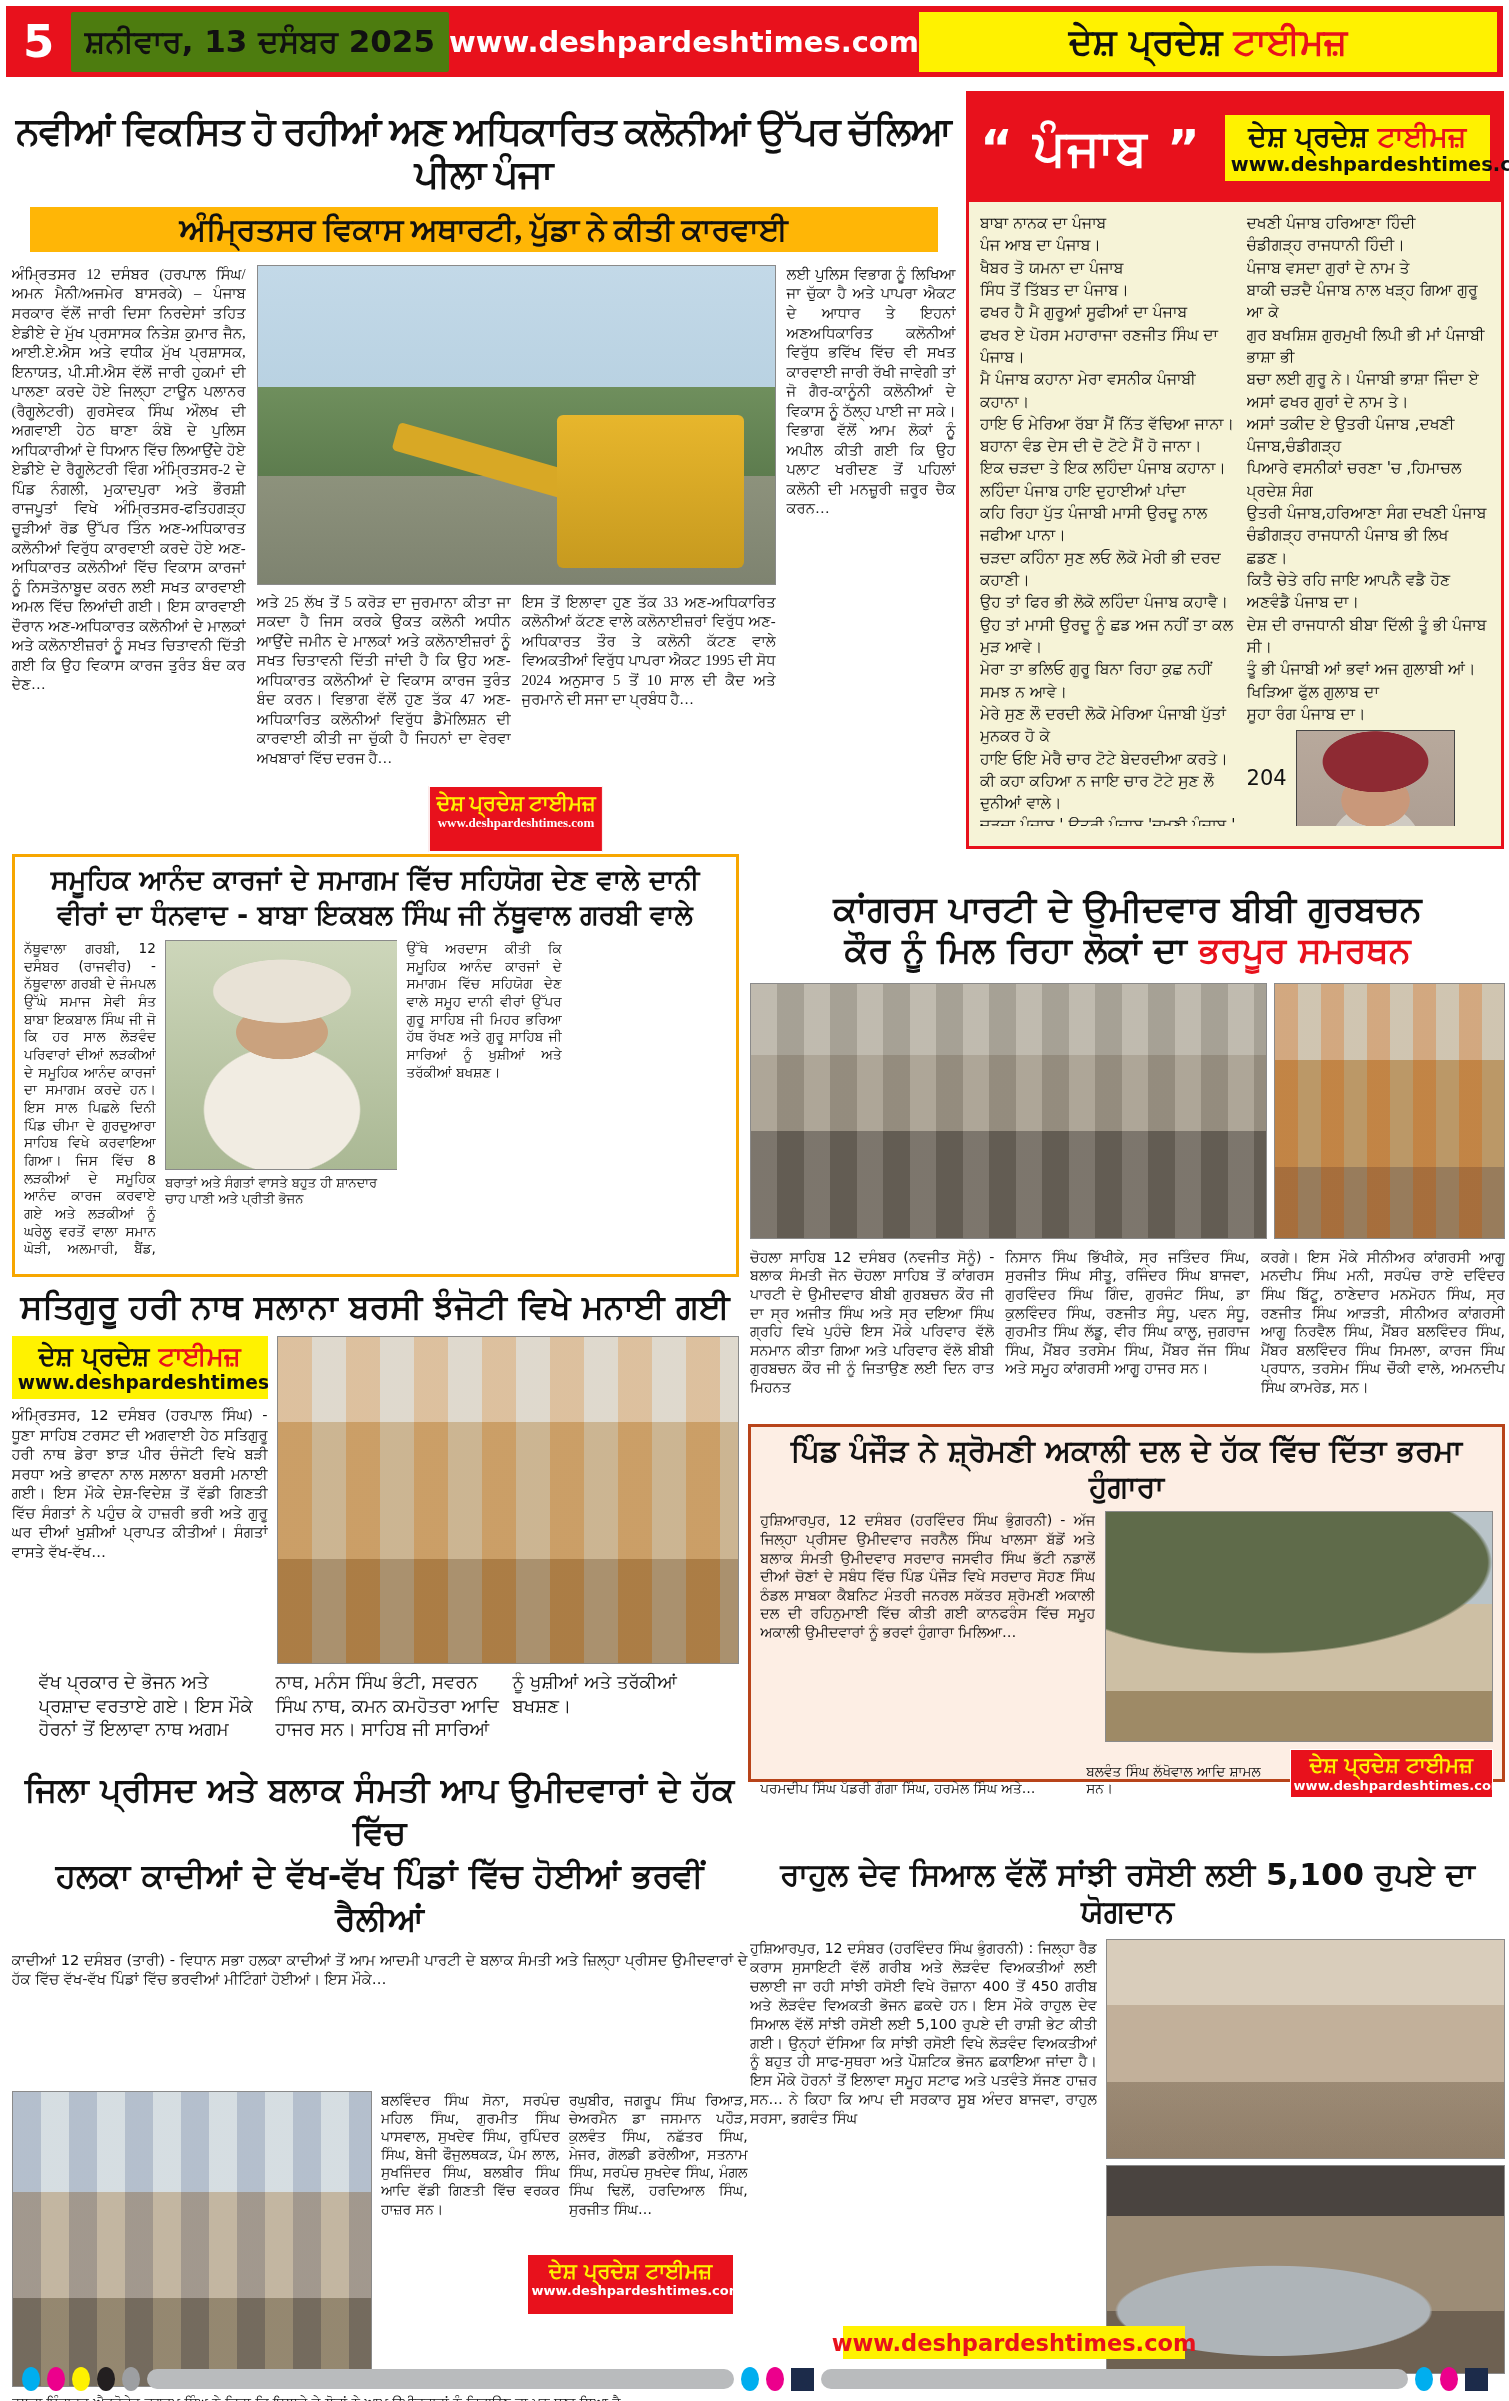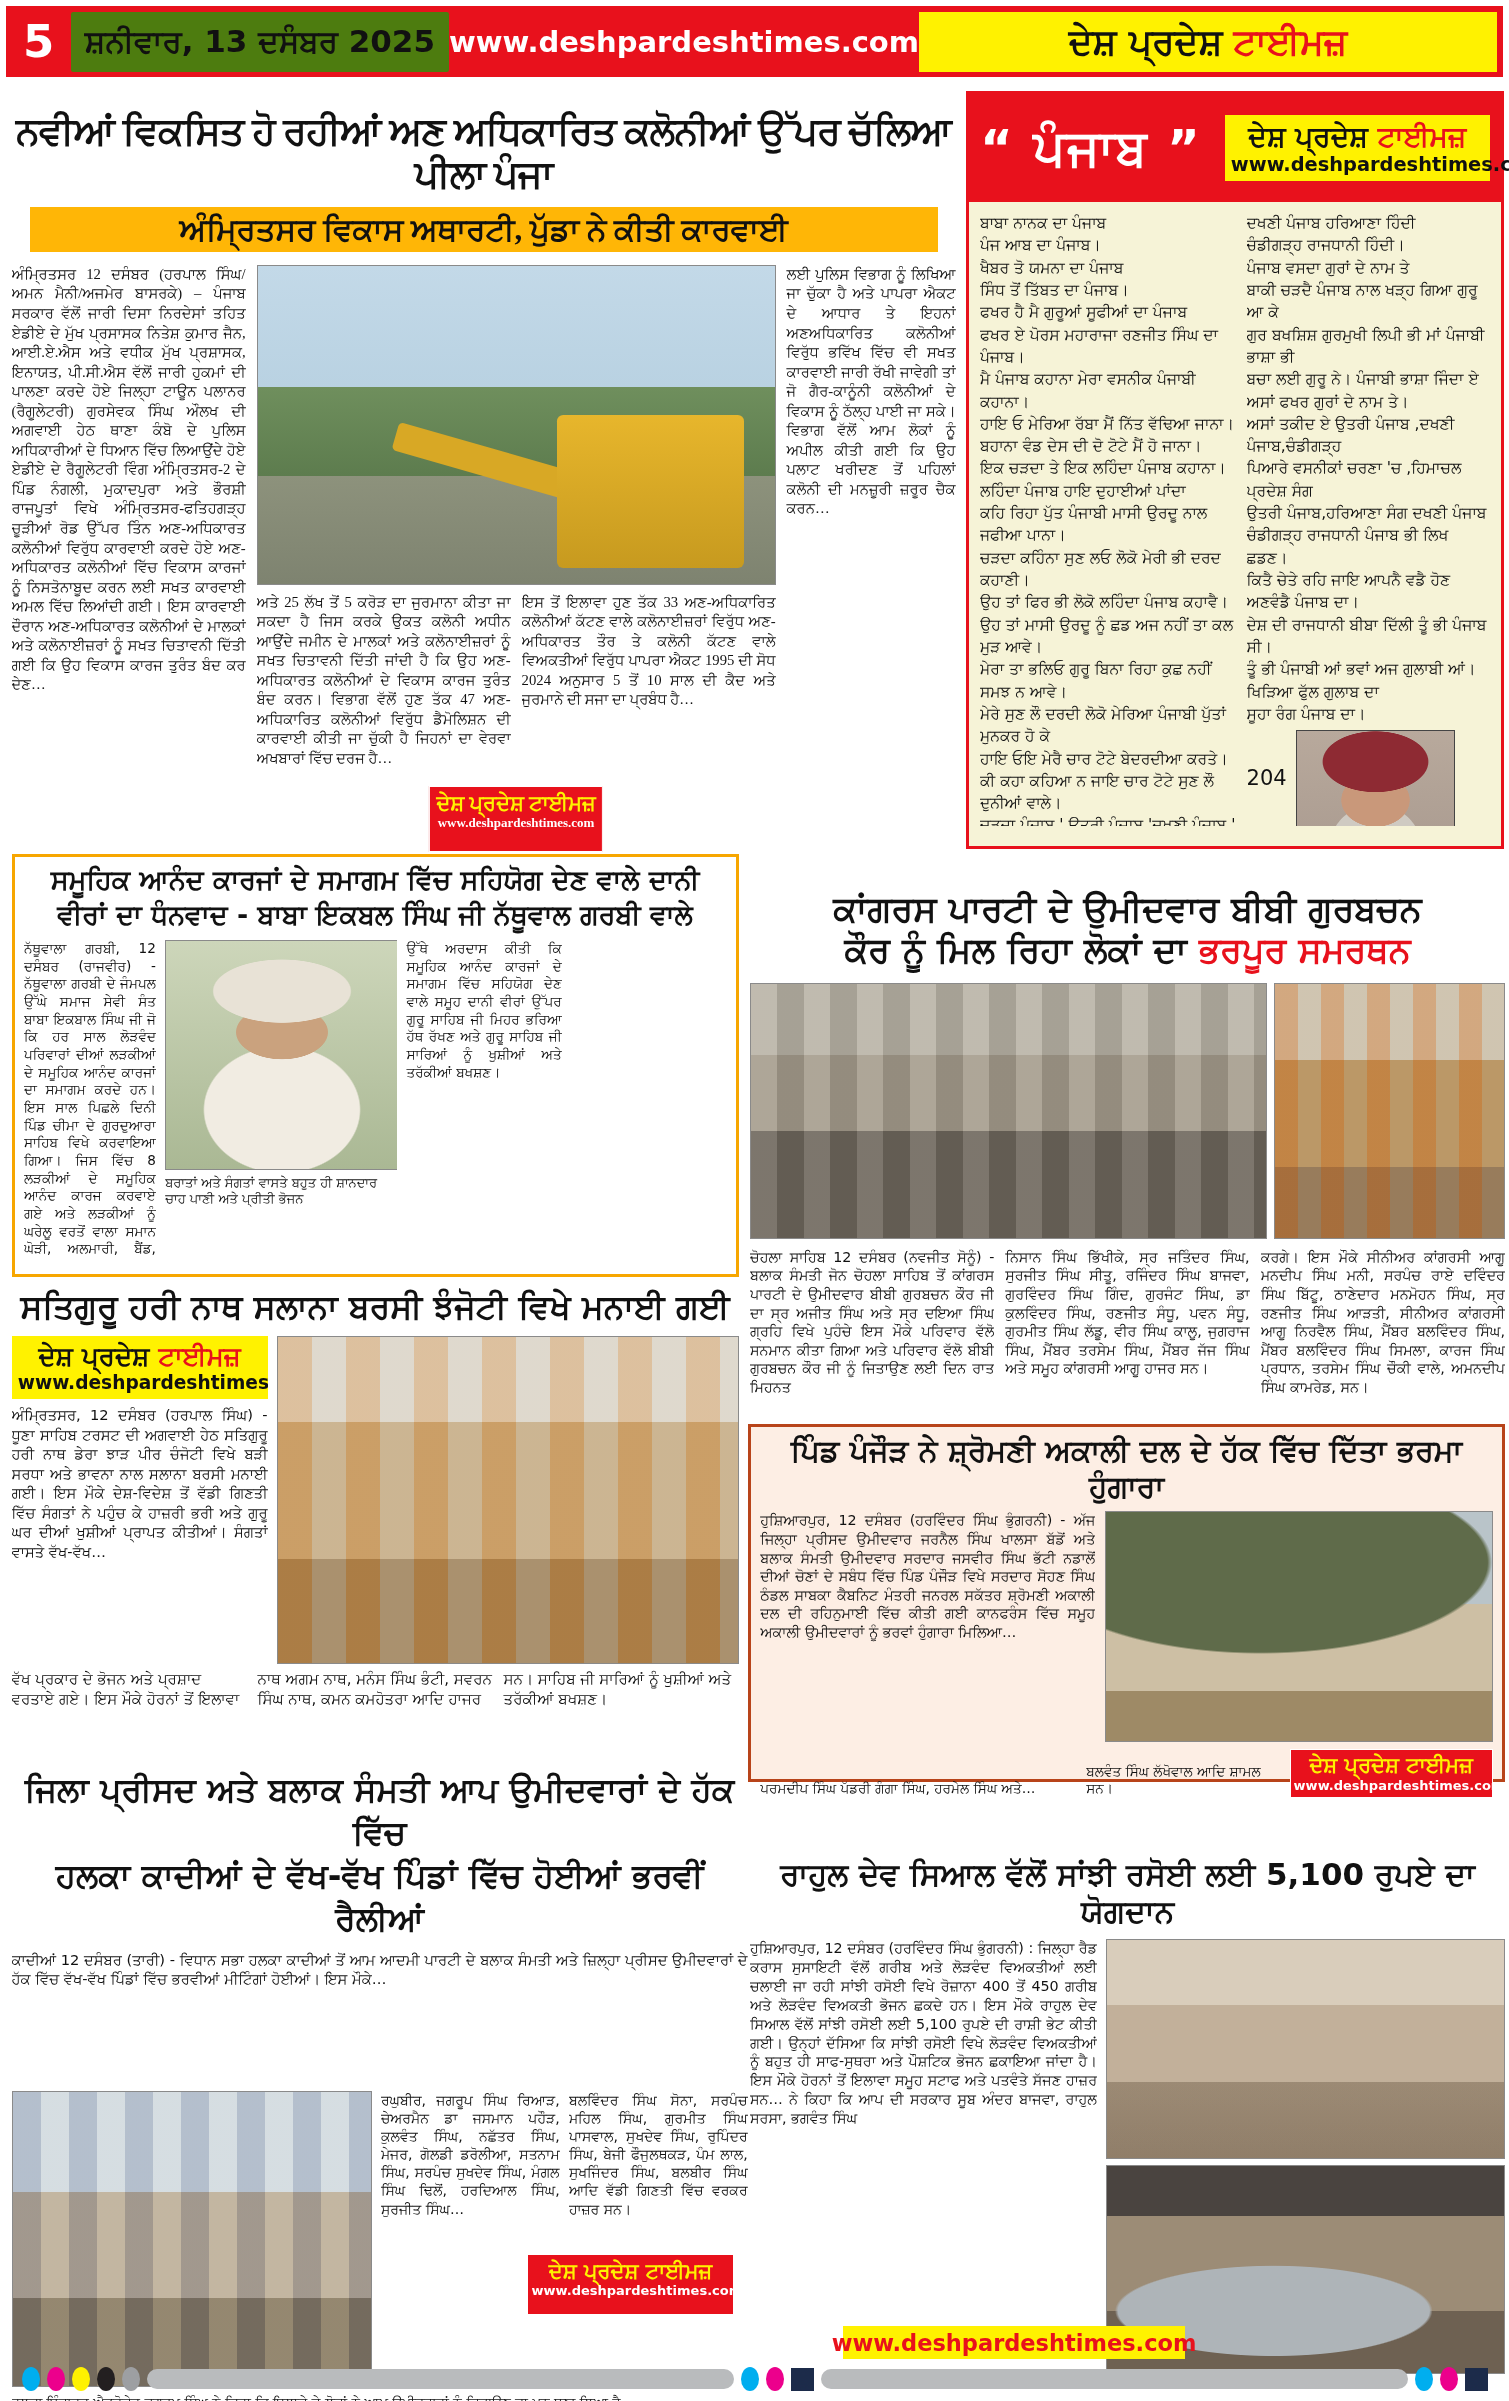--- a/index.html
+++ b/index.html
@@ -104,21 +104,21 @@
   .c-body{margin-top:9.3px;display:flex;gap:11px;font-size:14.3px;line-height:1.3;height:170px;overflow:hidden;}
   .c-body > div{flex:1;overflow:hidden;}
 
   
   #satguru{left:11.6px;top:1287px;width:727px;height:474px;}
   #satguru h2{margin:0;font-size:33px;font-weight:800;text-align:center;}
   .s-row{display:flex;gap:9.3px;margin-top:9.3px;height:328px;}
   .s-left{width:256px;display:flex;flex-direction:column;overflow:hidden;}
   .s-left p{margin:6.2px 0 0;font-size:14.7px;line-height:1.33;overflow:hidden;}
   .photo-gathering{flex:1;}
-  .s-caption{margin-top:6.2px;font-size:15px;line-height:1.3;column-count:3;column-gap:11px;height:77px;overflow:hidden;}
+  .s-caption{margin-top:6.2px;font-size:18px;line-height:1.3;column-count:3;column-gap:11px;height:77px;overflow:hidden;margin-left:27px;}
 
   
   #panjaur{left:748px;top:1424px;width:757px;height:358px;border:3.1px solid #b8441a;background:#fdeee4;box-sizing:border-box;padding:6.2px 9.3px;}
   #panjaur h2{margin:0;font-size:30px;font-weight:800;text-align:center;}
   .p-row{display:flex;gap:9.3px;margin-top:6.2px;height:231px;}
   .p-text{width:335px;font-size:14.3px;line-height:1.3;overflow:hidden;}
   .photo-tree{flex:1;}
   .p-bottom{display:flex;gap:9.3px;margin-top:6.2px;align-items:flex-end;}
   .p-cap1{flex:1;font-size:13.6px;line-height:1.3;}
   .p-cap2{width:194px;font-size:13.6px;line-height:1.3;}
@@ -310,22 +310,22 @@
 </section>
 
 <section id="kadian" class="abs">
   <h2 class="pre">ਜਿਲਾ ਪ੍ਰੀਸਦ ਅਤੇ ਬਲਾਕ ਸੰਮਤੀ ਆਪ ਉਮੀਦਵਾਰਾਂ ਦੇ ਹੱਕ ਵਿੱਚ
 ਹਲਕਾ ਕਾਦੀਆਂ ਦੇ ਵੱਖ-ਵੱਖ ਪਿੰਡਾਂ ਵਿੱਚ ਹੋਈਆਂ ਭਰਵੀਂ ਰੈਲੀਆਂ</h2>
   <div class="k-intro">
     <div class="just">ਕਾਦੀਆਂ 12 ਦਸੰਬਰ (ਤਾਰੀ) - ਵਿਧਾਨ ਸਭਾ ਹਲਕਾ ਕਾਦੀਆਂ ਤੋਂ ਆਮ ਆਦਮੀ ਪਾਰਟੀ ਦੇ ਬਲਾਕ ਸੰਮਤੀ ਅਤੇ ਜ਼ਿਲ੍ਹਾ ਪ੍ਰੀਸਦ ਉਮੀਦਵਾਰਾਂ ਦੇ ਹੱਕ ਵਿੱਚ ਵੱਖ-ਵੱਖ ਪਿੰਡਾਂ ਵਿੱਚ ਭਰਵੀਆਂ ਮੀਟਿੰਗਾਂ ਹੋਈਆਂ। ਇਸ ਮੌਕੇ…</div>
   </div>
   <div class="k-row">
     <div class="photo ph-rally photo-rally"></div>
+    <div class="ktxt just">ਬਲਵਿੰਦਰ ਸਿੰਘ ਸੋਨਾ, ਸਰਪੰਚ ਮਹਿਲ ਸਿੰਘ, ਗੁਰਮੀਤ ਸਿੰਘ ਪਾਸਵਾਲ, ਸੁਖਦੇਵ ਸਿੰਘ, ਰੁਪਿੰਦਰ ਸਿੰਘ, ਬੇਜੀ ਫੌਜੁਲਥਕੜ, ਪੰਮ ਲਾਲ, ਸੁਖਜਿੰਦਰ ਸਿੰਘ, ਬਲਬੀਰ ਸਿੰਘ ਆਦਿ ਵੱਡੀ ਗਿਣਤੀ ਵਿੱਚ ਵਰਕਰ ਹਾਜ਼ਰ ਸਨ।</div>
     <div class="ktxt just">ਰਘੁਬੀਰ, ਜਗਰੂਪ ਸਿੰਘ ਰਿਆੜ, ਚੇਅਰਮੈਨ ਡਾ ਜਸਮਾਨ ਪਹੌੜ, ਕੁਲਵੰਤ ਸਿੰਘ, ਨਛੱਤਰ ਸਿੰਘ, ਮੇਜਰ, ਗੋਲਡੀ ਡਰੋਲੀਆ, ਸਤਨਾਮ ਸਿੰਘ, ਸਰਪੰਚ ਸੁਖਦੇਵ ਸਿੰਘ, ਮੰਗਲ ਸਿੰਘ ਢਿਲੋਂ, ਹਰਦਿਆਲ ਸਿੰਘ, ਸੁਰਜੀਤ ਸਿੰਘ…</div>
-    <div class="ktxt just">ਬਲਵਿੰਦਰ ਸਿੰਘ ਸੋਨਾ, ਸਰਪੰਚ ਮਹਿਲ ਸਿੰਘ, ਗੁਰਮੀਤ ਸਿੰਘ ਪਾਸਵਾਲ, ਸੁਖਦੇਵ ਸਿੰਘ, ਰੁਪਿੰਦਰ ਸਿੰਘ, ਬੇਜੀ ਫੌਜੁਲਥਕੜ, ਪੰਮ ਲਾਲ, ਸੁਖਜਿੰਦਰ ਸਿੰਘ, ਬਲਬੀਰ ਸਿੰਘ ਆਦਿ ਵੱਡੀ ਗਿਣਤੀ ਵਿੱਚ ਵਰਕਰ ਹਾਜ਼ਰ ਸਨ।</div>
   </div>
   <div class="brand-red k-logo">
     <div class="bt"><span>ਦੇਸ਼ ਪ੍ਰਦੇਸ਼</span> <span>ਟਾਈਮਜ਼</span></div>
     <div class="bw">www.deshpardeshtimes.com</div>
   </div>
   <div class="k-bottom">ਹਲਕਾ ਇੰਚਾਰਜ ਐਡਵੋਕੇਟ ਜਗਰੂਪ ਸਿੰਘ ਨੇ ਕਿਹਾ ਕਿ ਇਲਾਕੇ ਦੇ ਲੋਕਾਂ ਨੇ ਆਪ ਉਮੀਦਵਾਰਾਂ ਨੂੰ ਜਿਤਾਉਣ ਦਾ ਮਨ ਬਣਾ ਲਿਆ ਹੈ…</div>
 </section>
 
 <section id="rahul" class="abs">
   <h2>ਰਾਹੁਲ ਦੇਵ ਸਿਆਲ ਵੱਲੋਂ ਸਾਂਝੀ ਰਸੋਈ ਲਈ 5,100 ਰੁਪਏ ਦਾ ਯੋਗਦਾਨ</h2>

